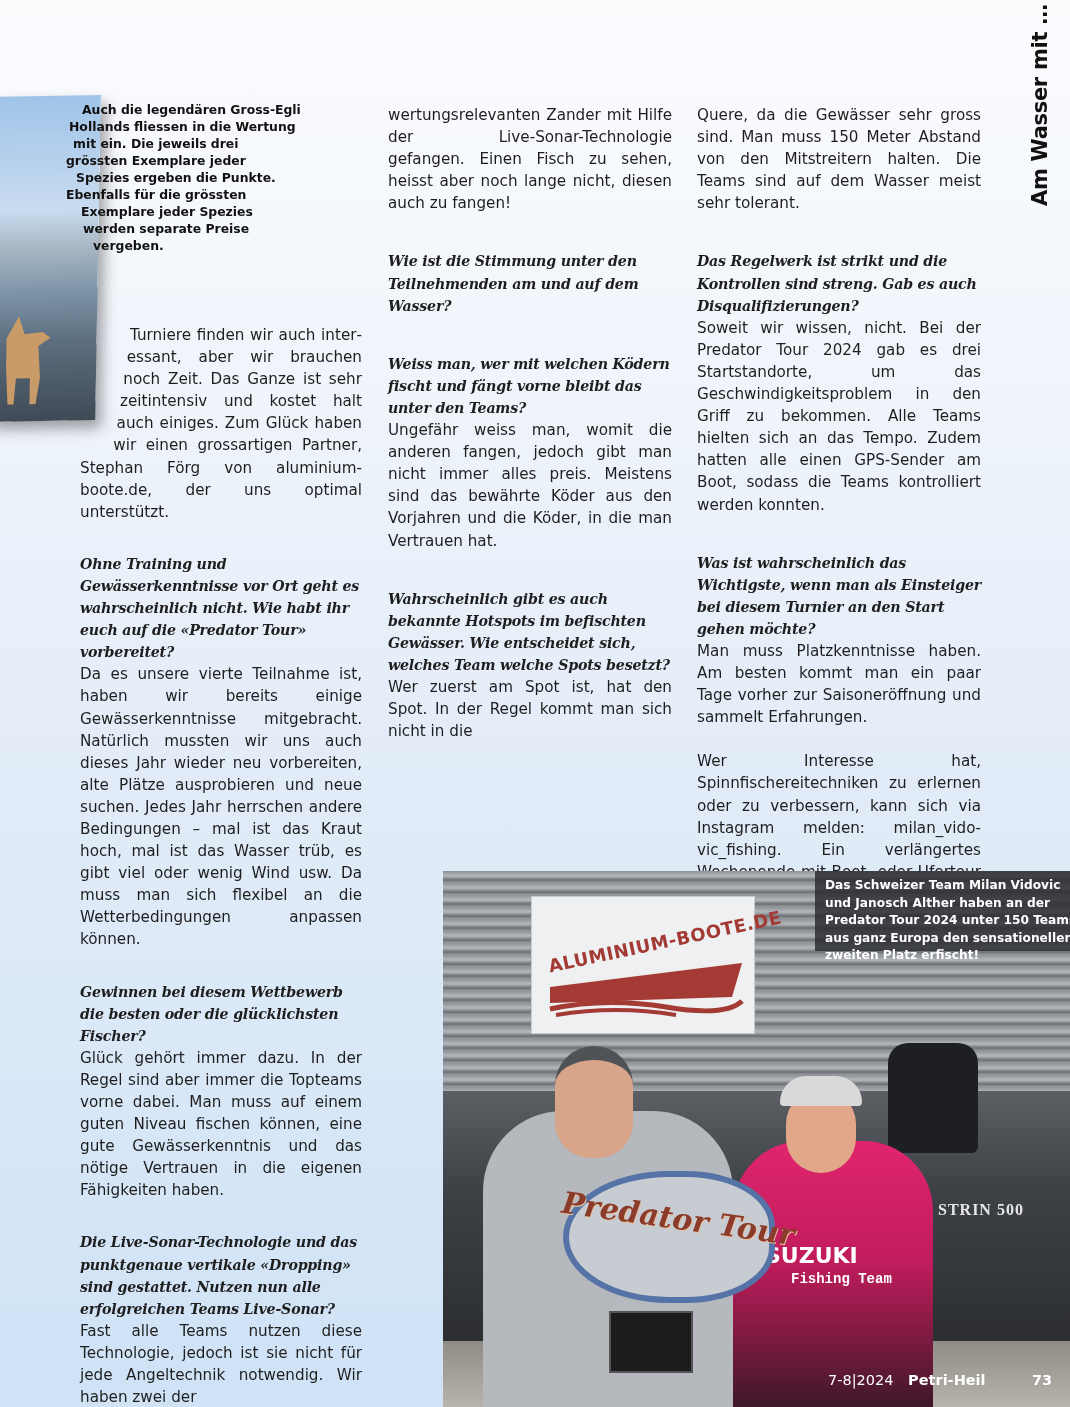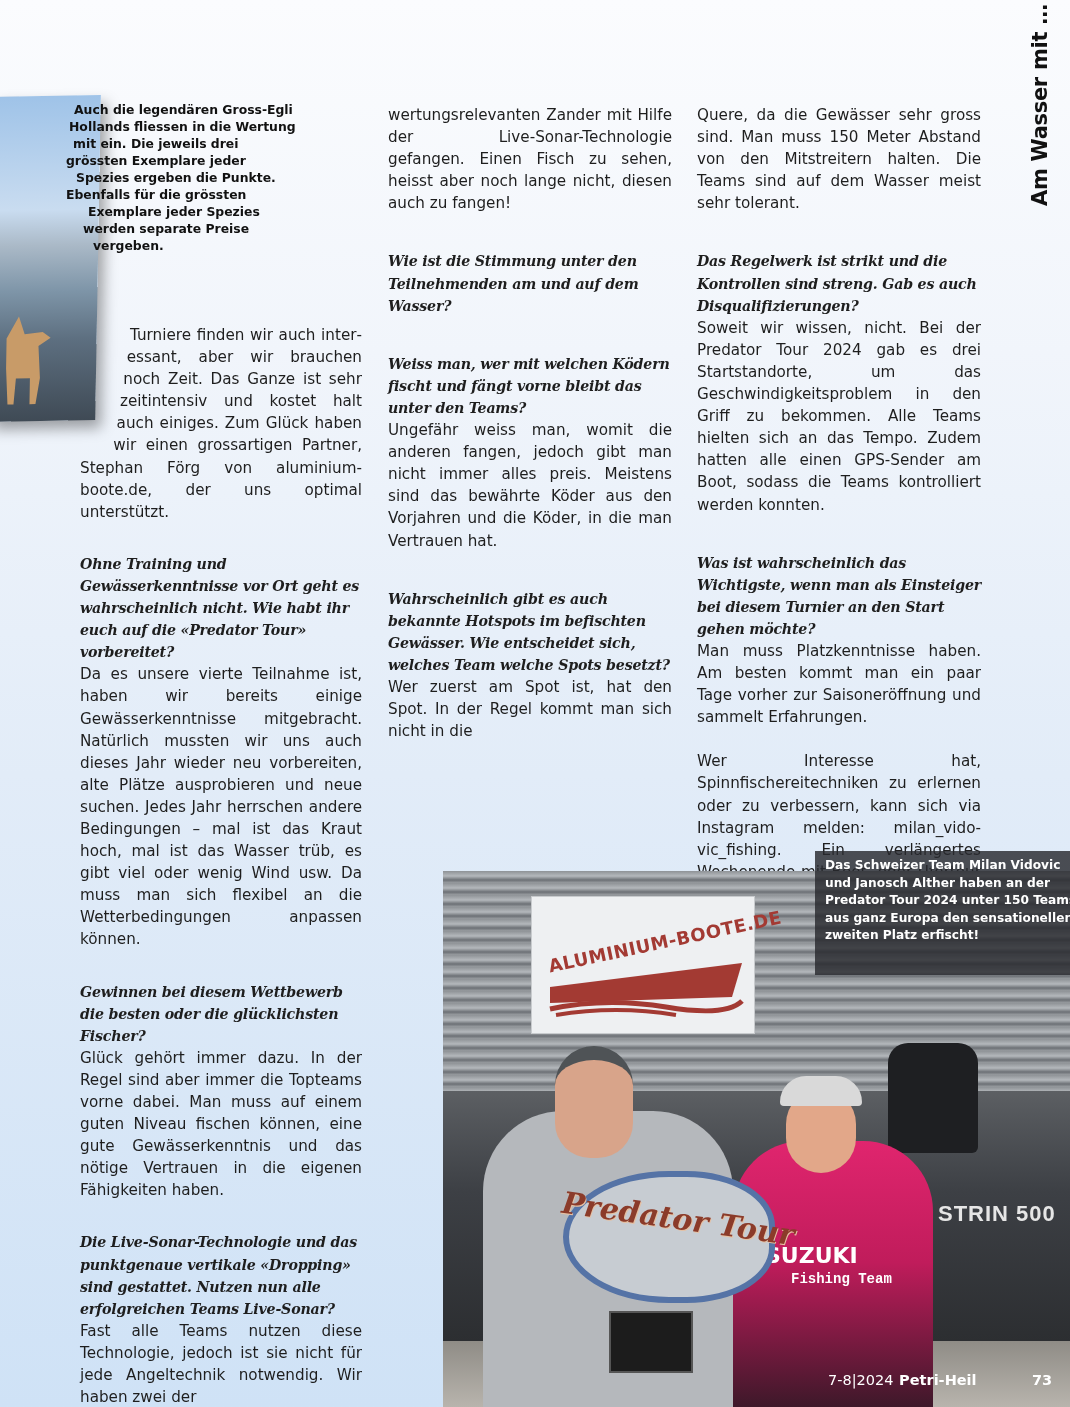--- a/index.html
+++ b/index.html
@@ -39,62 +39,62 @@
     position:absolute; left:443px; top:871px; width:627px; height:536px; overflow:hidden;
     background: repeating-linear-gradient(180deg, #8e9296 0px, #b4b8bc 5px, #6c7075 9px, #9a9ea2 12px);
   }
   .sign {
     position:absolute; left:88px; top:25px; width:222px; height:136px; background:#eef0f2;
     border:1px solid #c8cbce;
   }
   .sign-text { position:absolute; left:14px; top:34px; font-family:"DejaVu Sans", sans-serif; font-weight:bold; color:#a33a33; font-size:18px; transform: rotate(-12deg); letter-spacing:0.5px; white-space:nowrap; }
   .sign-boat { position:absolute; left:14px; top:60px; width:200px; height:60px; }
   .boat { position:absolute; left:0; top:220px; width:627px; height:250px; background: linear-gradient(180deg,#5c5f63,#3d4045 40%,#2c2e31); }
-  .boat-name { position:absolute; left:495px; top:330px; color:#e6e6e6; font-family:Liberation Sans, sans-serif; font-weight:bold; font-size:22px; letter-spacing:1px; }
+  .boat-name { position:absolute; left:495px; top:330px; color:#e6e6e6; font-family:Liberation Serif, serif; font-weight:bold; font-size:16px; letter-spacing:1px; }
   .motor { position:absolute; left:445px; top:172px; width:90px; height:110px; background:#1e1f22; border-radius:20px 20px 6px 6px; }
   .ground { position:absolute; left:0; top:470px; width:627px; height:66px; background: linear-gradient(180deg,#8f8c86,#b8b4ad); }
   .man1-body { position:absolute; left:40px; top:240px; width:250px; height:300px; background:#b5b8bc; border-radius:80px 80px 0 0; }
   .man1-head { position:absolute; left:112px; top:175px; width:78px; height:98px; background:#d8a48a; border-radius:40px 40px 36px 36px; border-top:14px solid #4f5356; }
   .man2-body { position:absolute; left:290px; top:270px; width:200px; height:270px; background: linear-gradient(180deg,#e0256e 0%, #c01c5b 45%, #3a1828 100%); border-radius:70px 70px 0 0; }
   .man2-head { position:absolute; left:343px; top:218px; width:70px; height:84px; background:#e2a789; border-radius:36px; }
   .man2-cap { position:absolute; left:337px; top:205px; width:82px; height:30px; background:#d9d9d9; border-radius:40px 40px 6px 6px; }
   .suzuki { position:absolute; left:322px; top:372px; color:#fff; font-family:"DejaVu Sans", sans-serif; font-weight:bold; font-size:22px; }
   .fishing-team { position:absolute; left:348px; top:400px; color:#fff; font-family:Liberation Mono, monospace; font-weight:bold; font-size:14px; }
   .trophy { position:absolute; left:120px; top:300px; width:200px; height:120px; background:#c7ccd2; border:6px solid #5573a6; border-radius:60% 50% 50% 60%; }
   .trophy-text { position:absolute; left:118px; top:330px; font-family:"DejaVu Serif", serif; font-style:italic; font-weight:bold; font-size:30px; color:#8b3b2a; transform:rotate(8deg); text-shadow:1px 1px 0 #e5c0a3; white-space:nowrap; }
   .trophy-base { position:absolute; left:166px; top:440px; width:80px; height:58px; background:#1c1c1c; border:2px solid #555; }
   .caption-big {
-    position:absolute; left:815px; top:851px; width:255px; height:124px; background:rgba(40,42,46,0.82);
+    position:absolute; left:815px; top:871px; width:255px; height:80px; background:rgba(40,42,46,0.82);
     color:#fff; font-family:"DejaVu Sans", sans-serif; font-weight:bold; font-size:12.2px; line-height:17.5px;
     padding:6px 0 0 10px; box-sizing:border-box;
   }
   .caption-big span { display:block; white-space:nowrap; }
   .footer { position:absolute; top:1372px; left:828px; color:#fff; font-size:14.5px; white-space:nowrap; }
   .footer .issue { font-family:"DejaVu Sans", sans-serif; }
-  .footer .mag { font-family:"DejaVu Sans", sans-serif; font-weight:bold; margin-left:1px; }
+  .footer .mag { font-family:"DejaVu Sans", sans-serif; font-weight:bold; margin-left:10px; }
   .footer .page { position:absolute; left:204px; font-weight:bold; }
 </style>
 </head>
 <body>
 
 <div class="side-title">Am Wasser mit …</div>
 
 <div class="photo-small">
   <svg class="dog" viewBox="0 0 60 100">
     <path d="M8 30 L20 8 L26 26 L44 24 L52 30 L40 38 L42 70 L38 96 L32 96 L32 70 L18 70 L16 96 L10 96 L8 60 Z" fill="#c89b68"></path>
   </svg>
 </div>
 <div class="caption-small">
-  <span style="margin-left:8px">Auch die legendären Gross-Egli</span>
+  <span style="margin-left:16px">Auch die legendären Gross-Egli</span>
   <span style="margin-left:3px">Hollands fliessen in die Wertung</span>
   <span style="margin-left:7px">mit ein. Die jeweils drei</span>
   <span style="">grössten Exemplare jeder</span>
   <span style="margin-left:10px">Spezies ergeben die Punkte.</span>
   <span style="">Ebenfalls für die grössten</span>
-  <span style="margin-left:22px">Exemplare jeder Spezies</span>
+  <span style="margin-left:15px">Exemplare jeder Spezies</span>
   <span style="margin-left:17px">werden separate Preise</span>
   <span style="margin-left:27px">vergeben.</span>
 </div>
 
 <div class="col c1">
   <div class="wrap-spacer"></div>
   <p>Turniere finden wir auch inter­essant, aber wir brauchen noch Zeit. Das Ganze ist sehr zeitin­tensiv und kostet halt auch ei­niges. Zum Glück haben wir einen grossartigen Partner, Ste­phan Förg von aluminium-boote.de, der uns optimal unterstützt.</p>
   <div class="gap"></div>
   <p class="q">Ohne Training und Gewässerkenntnisse vor Ort geht es wahrscheinlich nicht. Wie habt ihr euch auf die «Predator Tour» vorbereitet?</p>
   <p>Da es unsere vierte Teilnahme ist, ha­ben wir bereits einige Gewässerkennt­nisse mitgebracht. Natürlich mussten wir uns auch dieses Jahr wieder neu vorbereiten, alte Plätze ausprobieren und neue suchen. Jedes Jahr herrschen andere Bedingungen – mal ist das Kraut hoch, mal ist das Wasser trüb, es gibt viel oder wenig Wind usw. Da muss man sich flexibel an die Wetterbedingungen anpassen können.</p>

